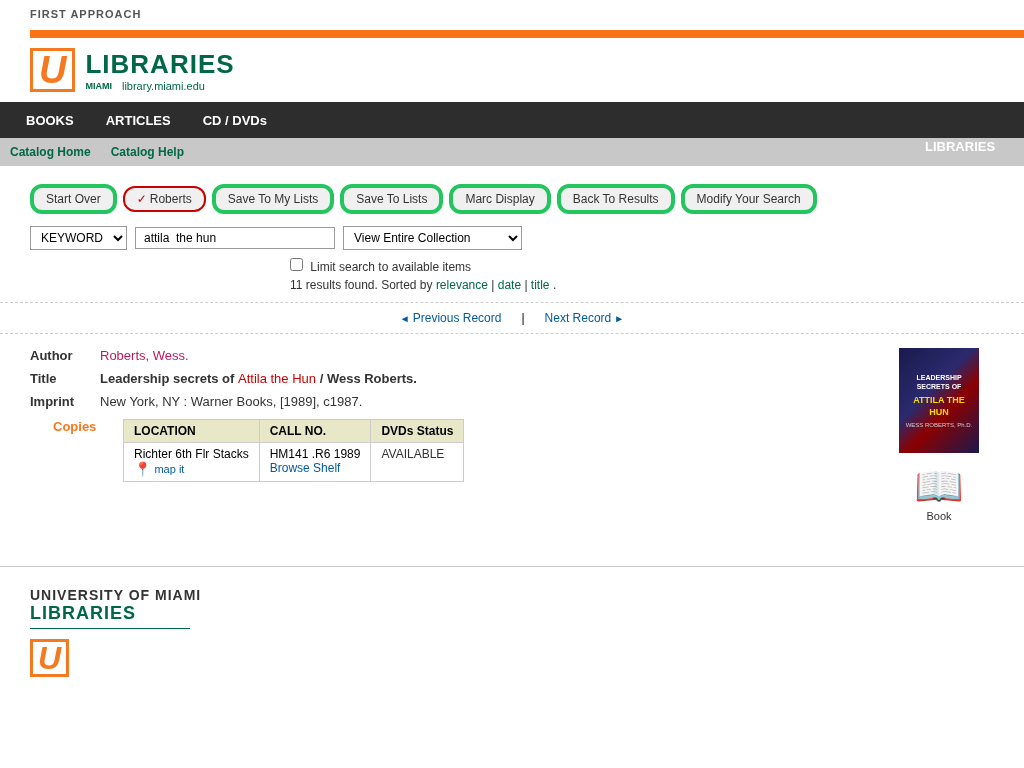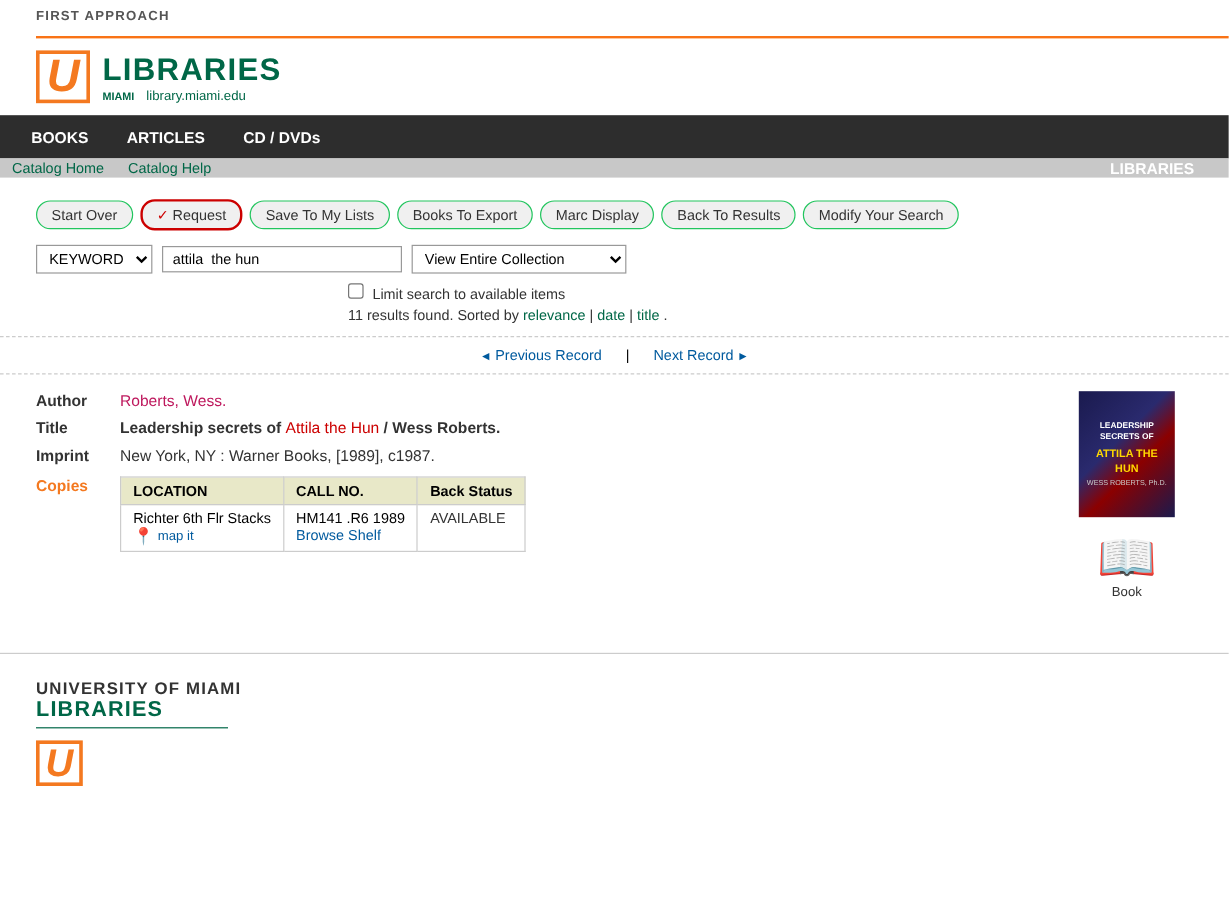--- a/index.html
+++ b/index.html
@@ -1,41 +1,41 @@
 <!DOCTYPE html>
 <html><head>
   <meta charset="utf-8">
   <style>
     * { margin: 0; padding: 0; box-sizing: border-box; }
     body { font-family: Arial, sans-serif; font-size: 13px; background: #fff; width: 1024px; min-height: 768px; }
 
     
-    #top-banner { padding: 8px 0 2px 0; border-bottom: 2px solid #f97316; margin-left: 30px; }
+    #top-banner { padding: 8px 0 2px 0; border-bottom: 8px solid #f97316; margin-left: 30px; }
     #top-banner .first-approach { font-size: 11px; font-weight: bold; color: #555; letter-spacing: 1px; margin-bottom: 8px; }
     #logo-area { display: flex; align-items: center; padding: 8px 0 8px 0; }
     #logo-u { font-size: 38px; font-weight: bold; color: #f47920; font-style: italic; margin-right: 6px; border: 3px solid #f47920; padding: 0 6px; line-height: 1; }
     #logo-libraries { display: flex; flex-direction: column; }
     #logo-libraries-text { font-size: 26px; font-weight: bold; color: #006747; letter-spacing: 1px; }
     #logo-miami { font-size: 9px; color: #006747; font-weight: bold; }
     #logo-url { font-size: 11px; color: #006747; margin-left: 4px; }
 
     
     #nav-bar { background: #2d2d2d; display: flex; align-items: center; padding: 0 10px; height: 36px; }
     .nav-item { color: #fff; font-size: 13px; font-weight: bold; padding: 0 16px; cursor: pointer; height: 52px; display: flex; align-items: center; }
     .nav-right { margin-left: auto; display: flex; flex-direction: column; }
 
     
-    #sub-nav { background: #c8c8c8; display: flex; align-items: center; padding: 0 10px; height: 16px; gap: 20px; }
+    #sub-nav { background: #c8c8c8; display: flex; align-items: center; padding: 0 10px; height: 28px; gap: 20px; font-weight: bold; }
     .sub-nav-item { color: #006747; font-size: 12px; cursor: pointer; text-decoration: none; }
 
     
     #search-area { padding: 18px 30px 10px 30px; border-bottom: 1px dashed #ccc; }
     #button-row { display: flex; align-items: center; gap: 6px; flex-wrap: wrap; margin-bottom: 12px; }
     .search-btn {
-      border: 1px solid #22c55e;
+      border: 4px solid #22c55e;
       border-radius: 12px;
       background: #f0f0f0;
       padding: 4px 12px;
       font-size: 12px;
       cursor: pointer;
       color: #333;
     }
     .search-btn.highlighted {
       border: 2px solid #cc0000;
       background: #f0f0f0;
@@ -80,21 +80,21 @@
     #record-side { width: 110px; display: flex; flex-direction: column; align-items: center; gap: 10px; }
 
     .record-field { display: flex; margin-bottom: 8px; }
     .record-label { width: 70px; font-weight: bold; font-size: 13px; color: #333; flex-shrink: 0; }
     .record-value { font-size: 13px; color: #333; }
     .record-value a { color: #005a9e; text-decoration: none; }
     .record-value .author-link { color: #be185d; }
     .record-value .attila-link { color: #cc0000; }
 
     
-    #copies-section { display: flex; align-items: flex-start; margin-top: 10px; }
+    #copies-section { display: flex; align-items: flex-start; margin-top: 10px; margin-left: 23px; }
     .copies-label { width: 70px; font-weight: bold; color: #f47920; font-size: 13px; flex-shrink: 0; }
     #copies-table { border-collapse: collapse; font-size: 12px; }
     #copies-table th { background: #e8e8c8; border: 1px solid #ccc; padding: 4px 10px; text-align: left; font-weight: bold; }
     #copies-table td { border: 1px solid #ccc; padding: 4px 10px; vertical-align: top; }
     .map-link { color: #005a9e; text-decoration: none; display: flex; align-items: center; gap: 3px; font-size: 11px; }
     .map-pin { color: #cc0000; font-size: 14px; }
     .browse-link { color: #005a9e; text-decoration: none; font-size: 12px; }
     .available { color: #333; }
 
     
@@ -146,24 +146,24 @@
 <div id="sub-nav">
   <a class="sub-nav-item" href="#">Catalog Home</a>
   <a class="sub-nav-item" href="#">Catalog Help</a>
 </div>
 
 <div id="search-area">
 
   <div id="button-row">
     <button class="search-btn">Start Over</button>
     <button class="search-btn highlighted">
-      <span class="btn-check">✓</span><span>Request</span>
+      <span class="btn-check">✓</span><span>Roberts</span>
     </button>
     <button class="search-btn">Save To My Lists</button>
-    <button class="search-btn">Books To Export</button>
+    <button class="search-btn">Save To Lists</button>
     <button class="search-btn">Marc Display</button>
     <button class="search-btn">Back To Results</button>
     <button class="search-btn">Modify Your Search</button>
   </div>
 
   <div id="search-row">
     <select id="keyword-select"><option>KEYWORD</option><option>AUTHOR</option><option>TITLE</option><option>SUBJECT</option></select>
     <input id="search-input" type="text" value="attila  the hun" style="">
     <select id="collection-select"><option>View Entire Collection</option></select>
   </div>
@@ -218,21 +218,21 @@
       <div class="record-value">New York, NY : Warner Books, [1989], c1987.</div>
     </div>
 
     <div id="copies-section">
       <div class="copies-label">Copies</div>
       <table id="copies-table">
         <thead>
           <tr>
             <th>LOCATION</th>
             <th>CALL NO.</th>
-            <th>Back Status</th>
+            <th>DVDs Status</th>
           </tr>
         </thead>
         <tbody>
           <tr>
             <td>
               <div>Richter 6th Flr Stacks</div>
               <a href="#" class="map-link">
                 <span class="map-pin">📍</span>
                 <span>map it</span>
               </a>

